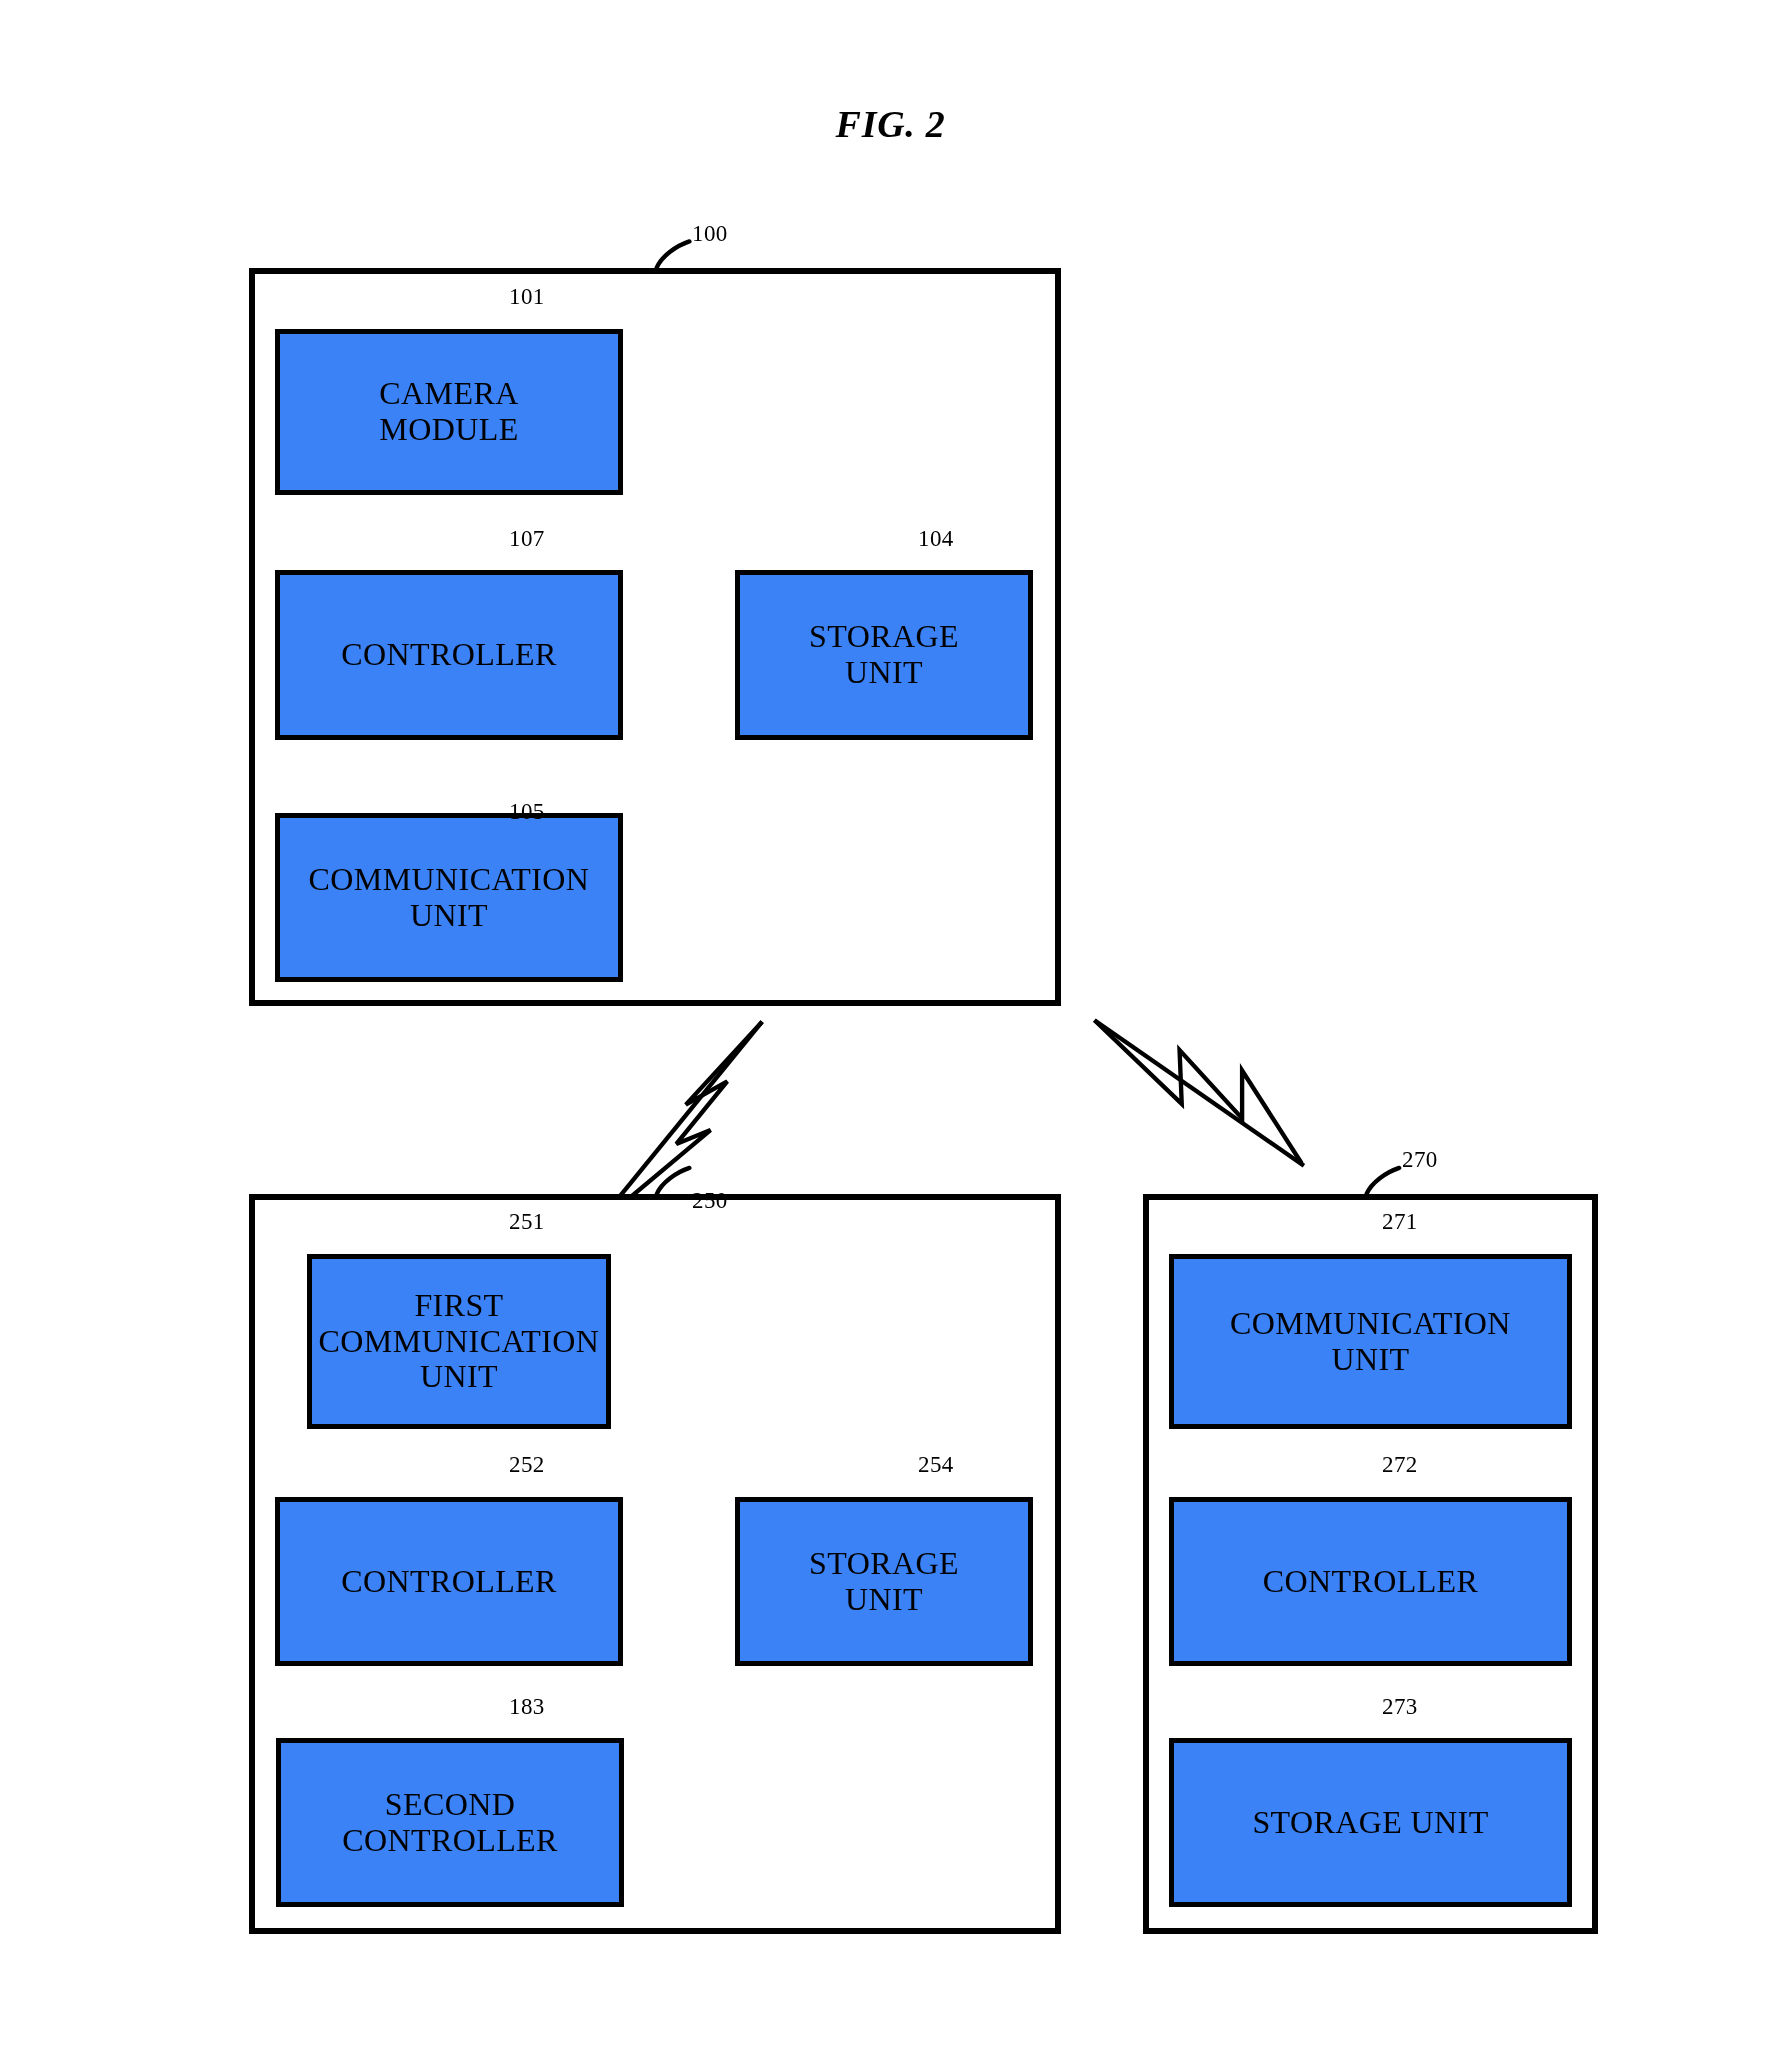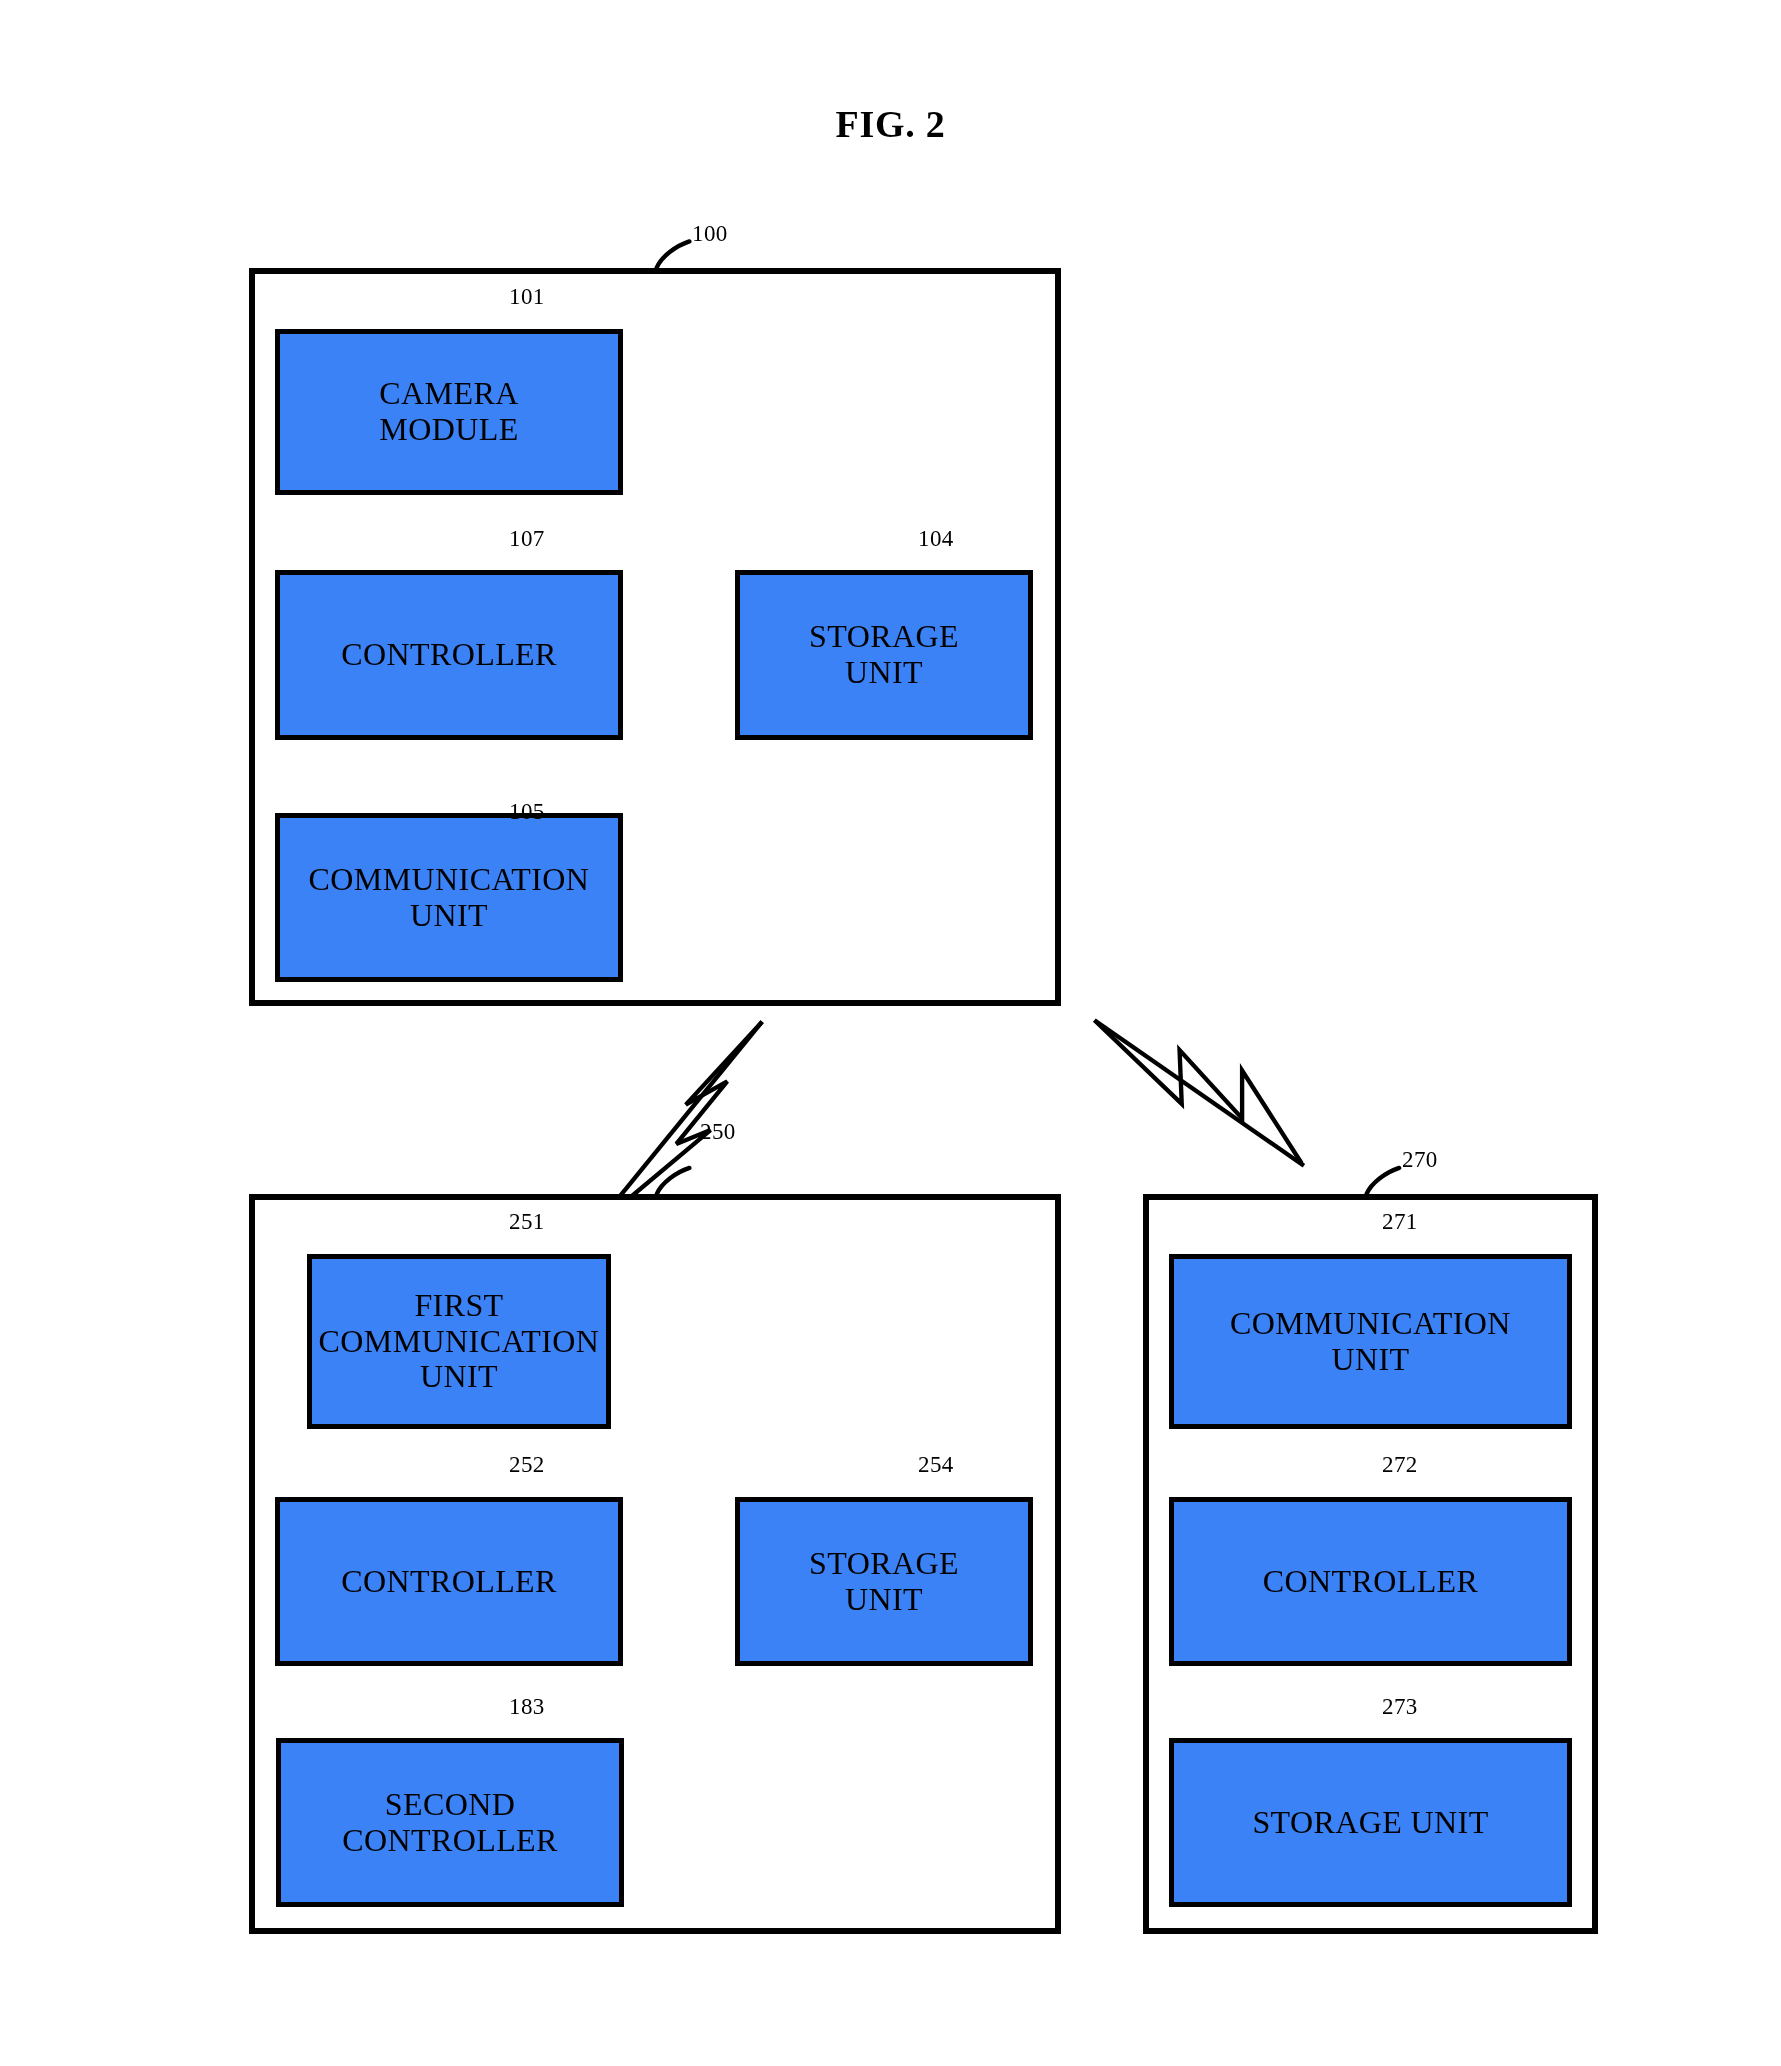--- a/index.html
+++ b/index.html
@@ -19,20 +19,21 @@
   
   #fig-title {
     position: absolute;
     left: 0;
     top: 102px;
     width: 1781px;
     text-align: center;
     font-size: 38px;
     font-weight: bold;
     letter-spacing: 0.7px;
+    font-style: italic;
   }
 
   
   .outer-box {
     position: absolute;
     border: 6.5px solid #000000;
     box-sizing: border-box;
     background: #ffffff;
   }
 
@@ -93,21 +94,21 @@
   #box-271 { left: 1169px; top: 1254px; width: 403px; height: 175px; }
   #box-272 { left: 1169px; top: 1497px; width: 403px; height: 169px; }
   #box-273 { left: 1169px; top: 1738px; width: 403px; height: 169px; }
 
   
   #ref-100 { left: 692px;  top: 222px; }
   #ref-101 { left: 509px;  top: 285px; }
   #ref-107 { left: 509px;  top: 527px; }
   #ref-104 { left: 918px; top: 527px; }
   #ref-105 { left: 509px;  top: 769px; margin-top: 31px; }
-  #ref-250 { left: 692px;  top: 1120px; margin-left: 8px; }
+  #ref-250 { left: 692px;  top: 1189px; }
   #ref-251 { left: 509px;  top: 1210px; }
   #ref-252 { left: 509px;  top: 1453px; }
   #ref-254 { left: 918px; top: 1453px; }
   #ref-253 { left: 509px;  top: 1695px; }
   #ref-270 { left: 1402px; top: 1148px; }
   #ref-271 { left: 1382px; top: 1210px; }
   #ref-272 { left: 1382px; top: 1453px; }
   #ref-273 { left: 1382px; top: 1695px; }
 </style>
 </head>

